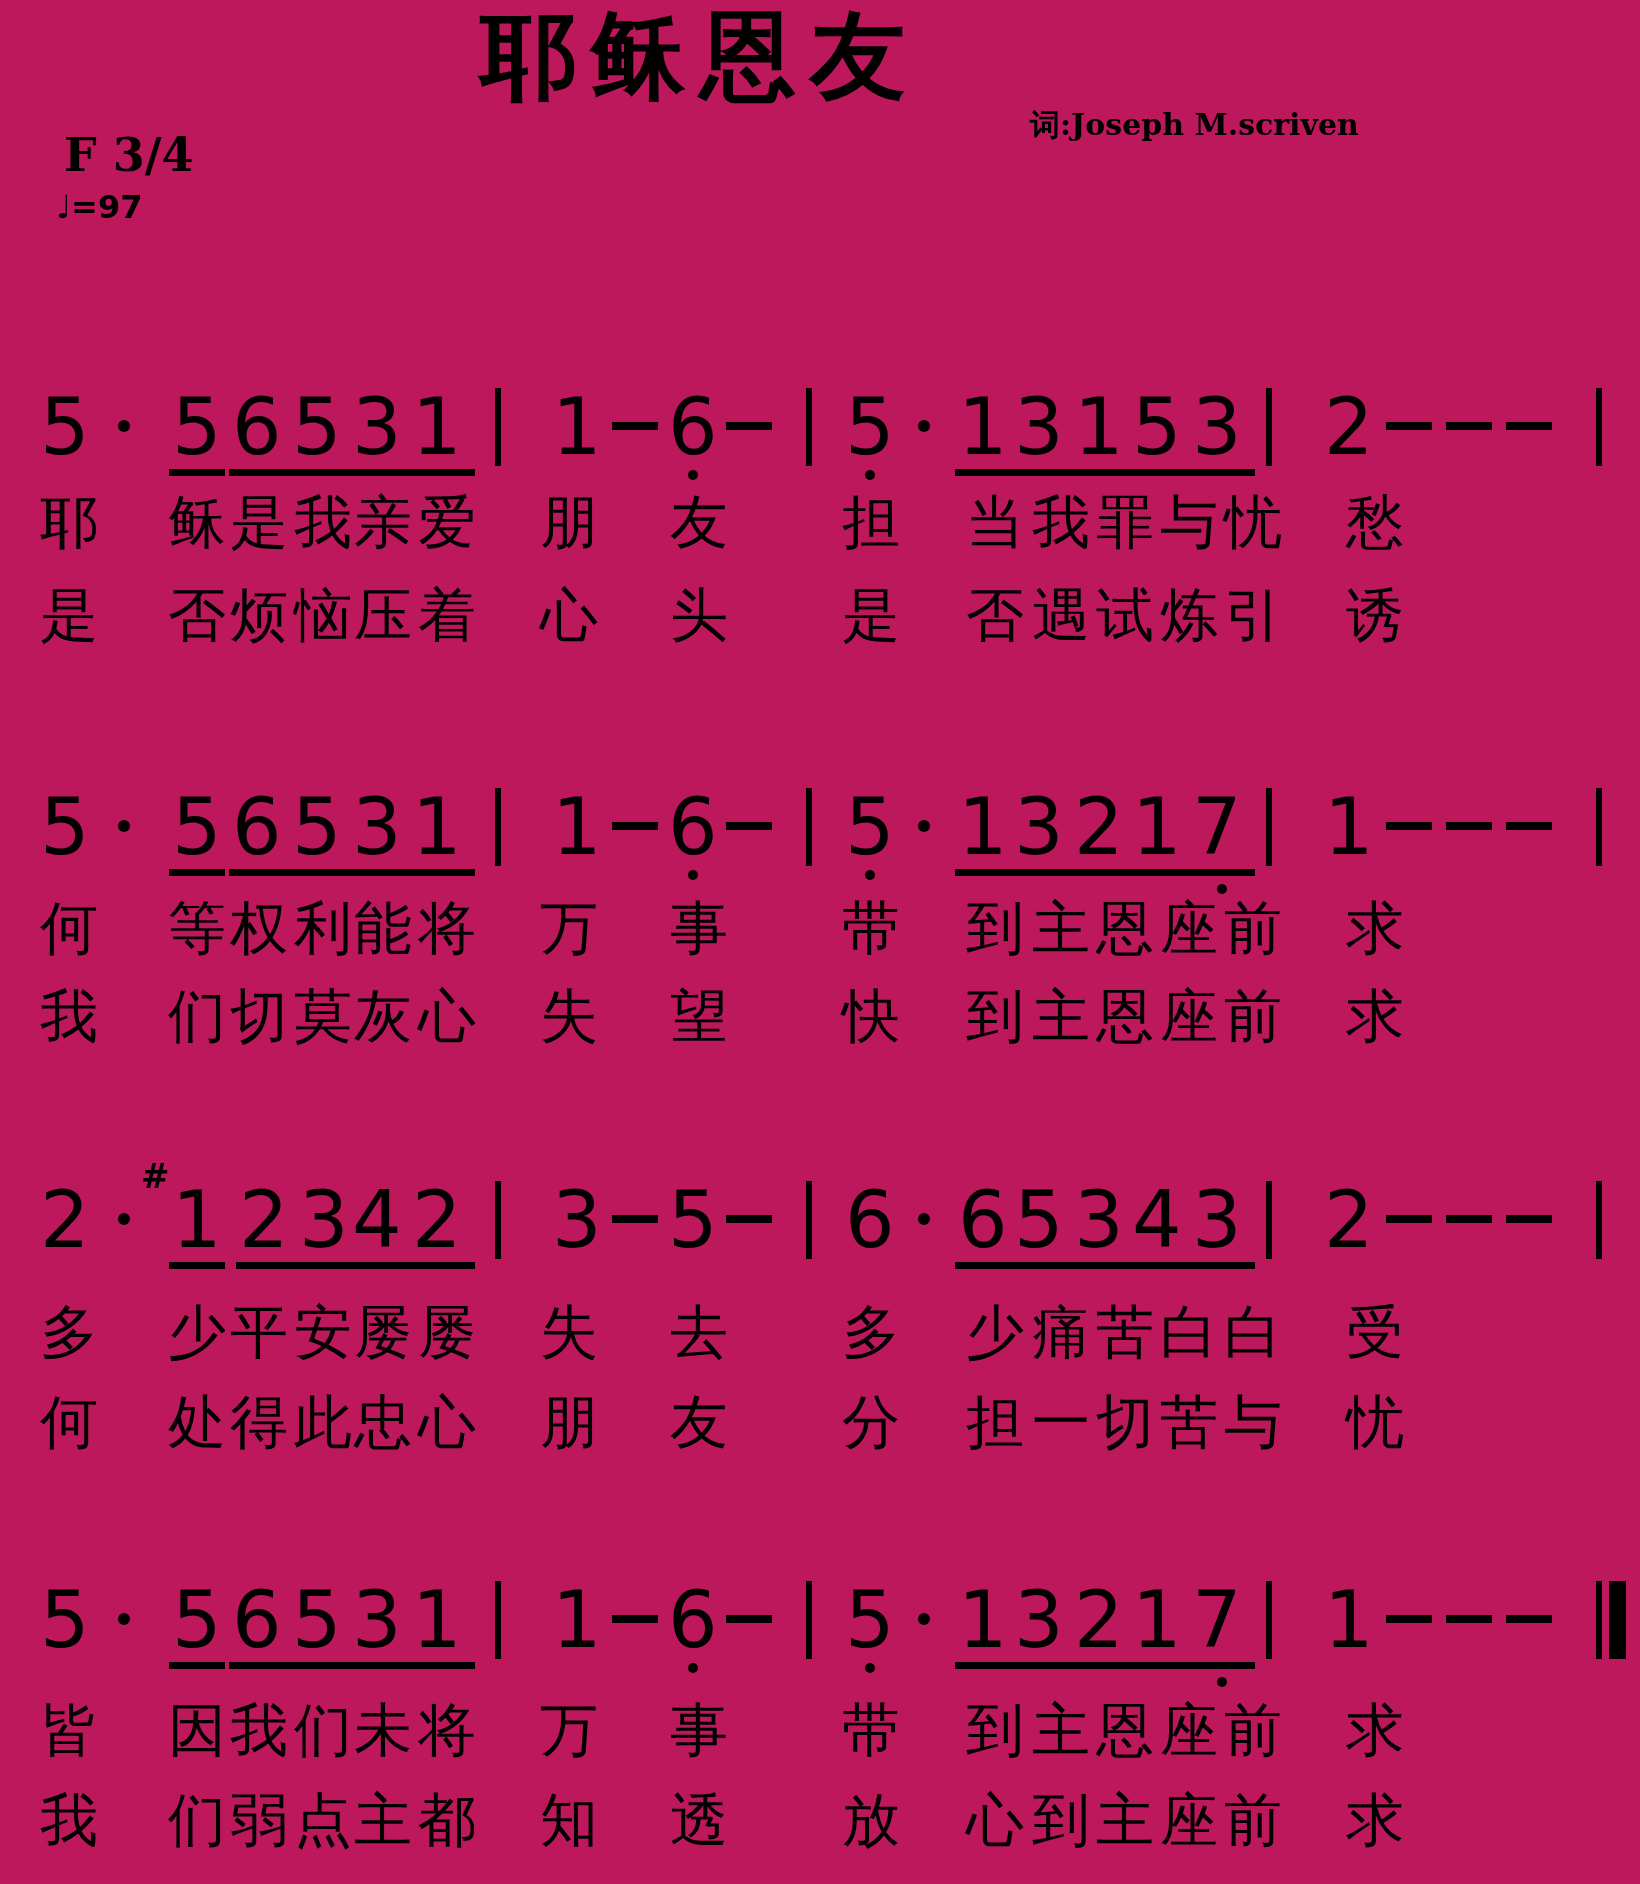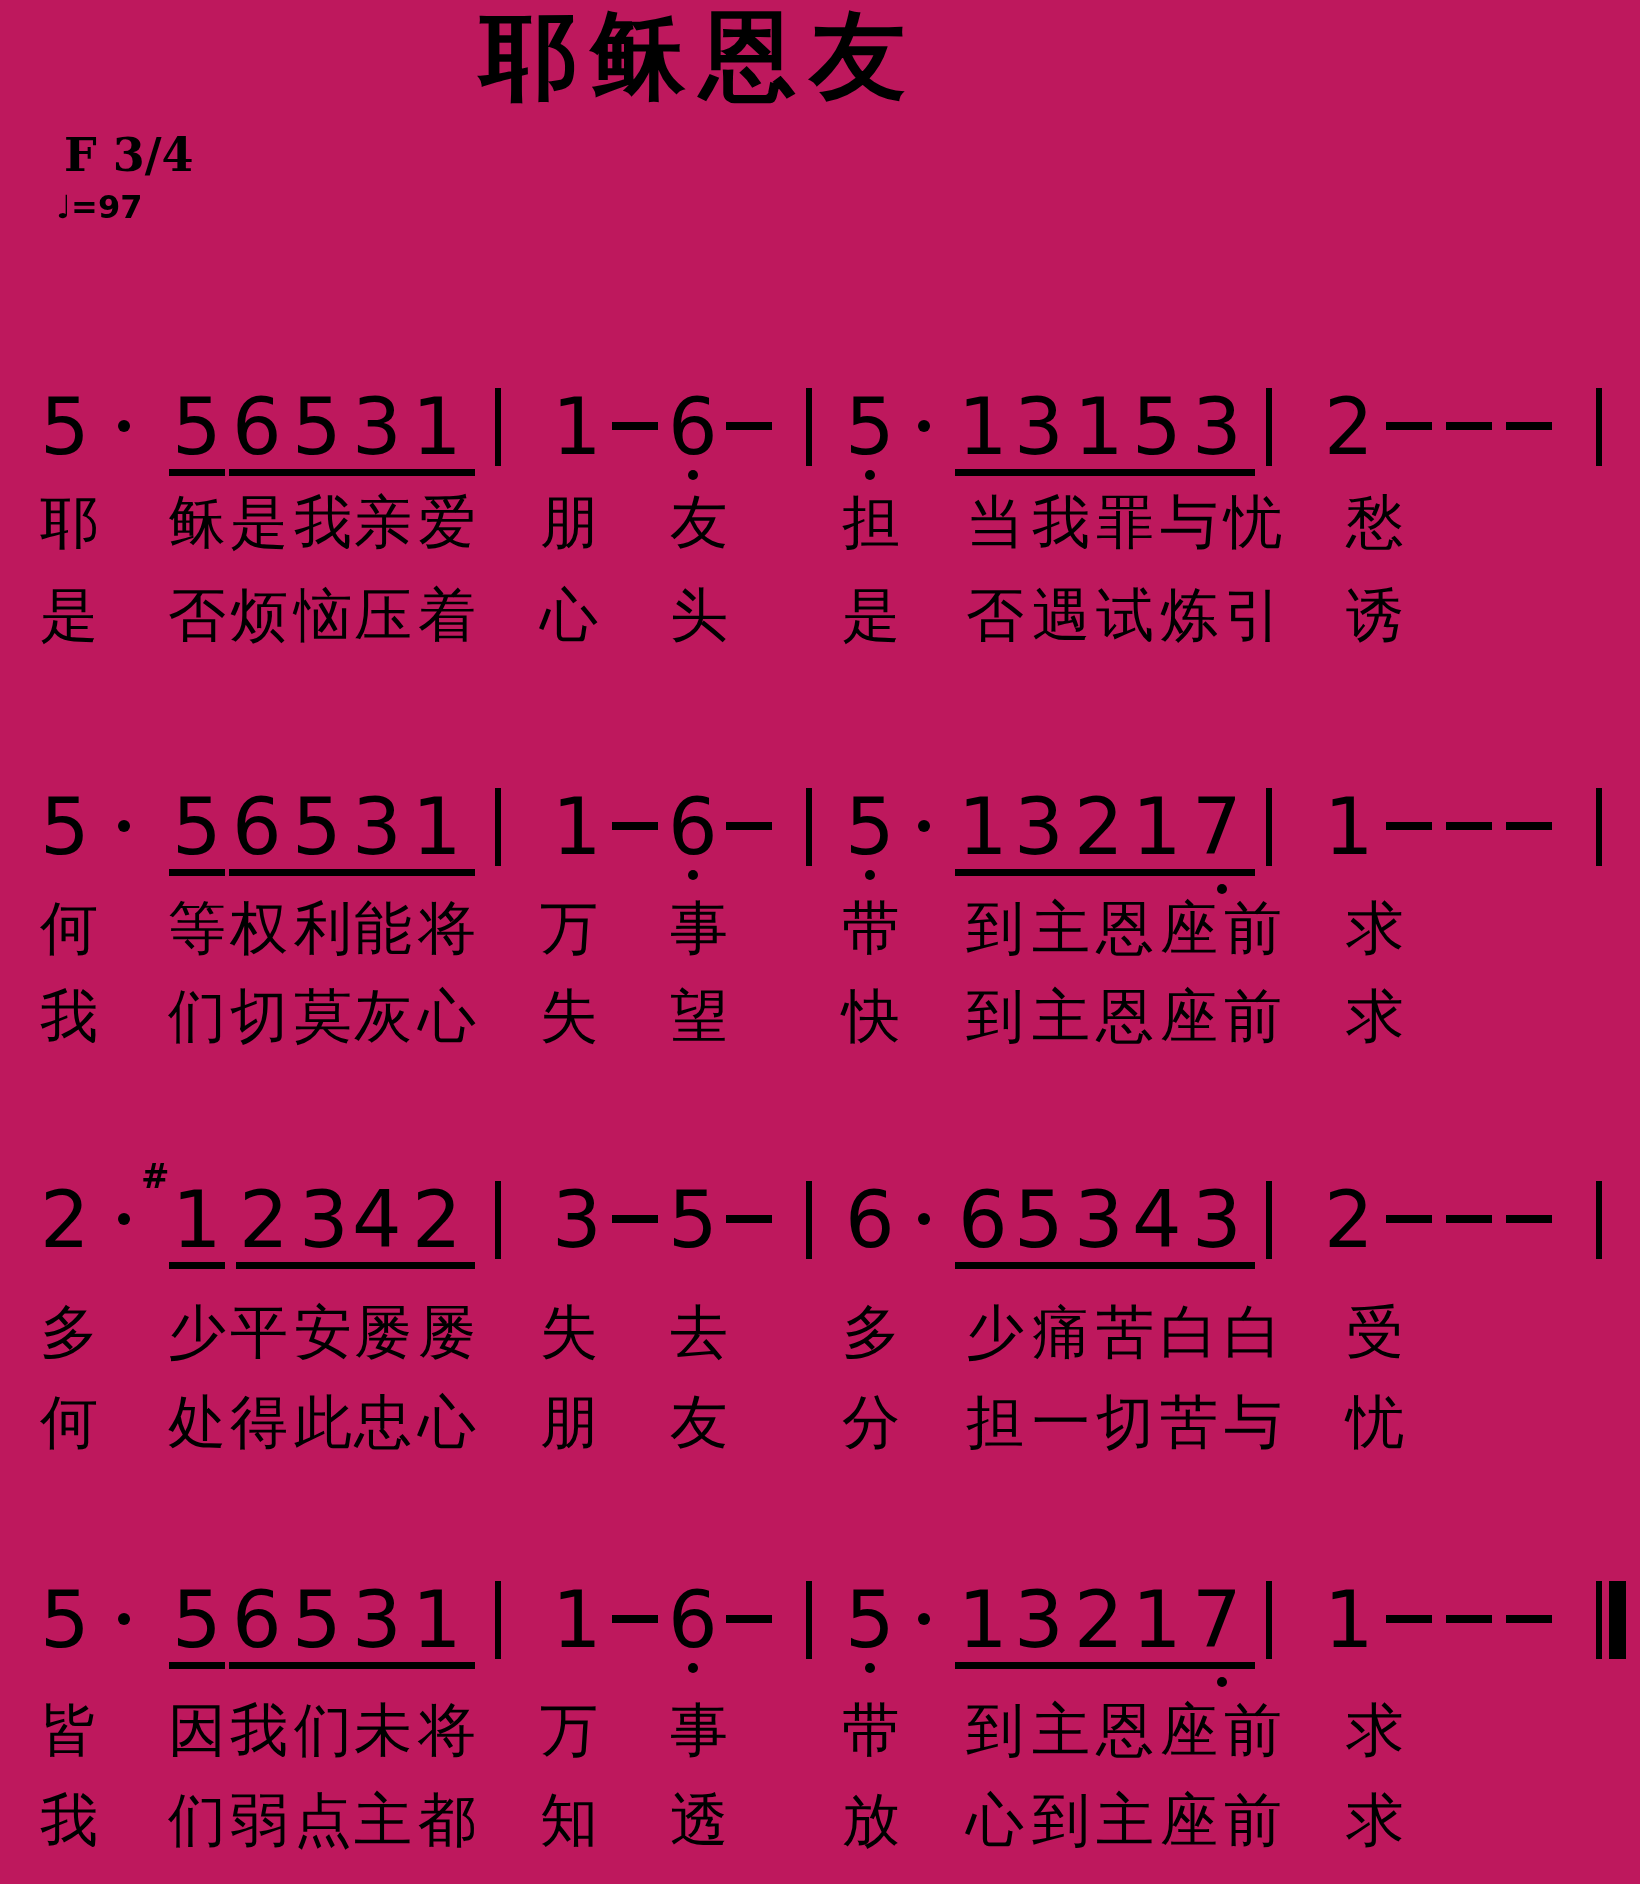--- a/index.html
+++ b/index.html
@@ -36,20 +36,21 @@
   .finalbar{background:transparent;width:30px;}
   .finalbar .fb1{position:absolute;left:0;top:0;width:6px;height:78px;background:#000;}
   .finalbar .fb2{position:absolute;left:13px;top:0;width:17px;height:78px;background:#000;}
 </style>
 </head>
 <body>
 
 <div class="page">
   <h1 class="title">耶稣恩友</h1>
   <div class="credits">
+    <div>词:Joseph M.scriven</div>
   </div>
   <div class="keysig">F 3/4</div>
   <div class="tempo"><span>♩</span><span>=97</span></div>
   <div id="score">
       <div class="notesrow" style="top: 392px;">
         <span class="note" style="left: 40px;"><span class="gd"><span class="nt">5</span></span></span>
         <span class="ddot" style="left: 118px;"></span>
         <span class="note u" style="left: 172px;"><span class="gd"><span class="nt">5</span></span></span>
         <span class="note u grp" style="left: 232px;"><span class="gd"><span class="nt">6</span></span><span class="gd"><span class="nt">5</span></span></span>
         <span class="note u grp" style="left: 352px;"><span class="gd"><span class="nt">3</span></span><span class="gd"><span class="nt">1</span></span></span>

